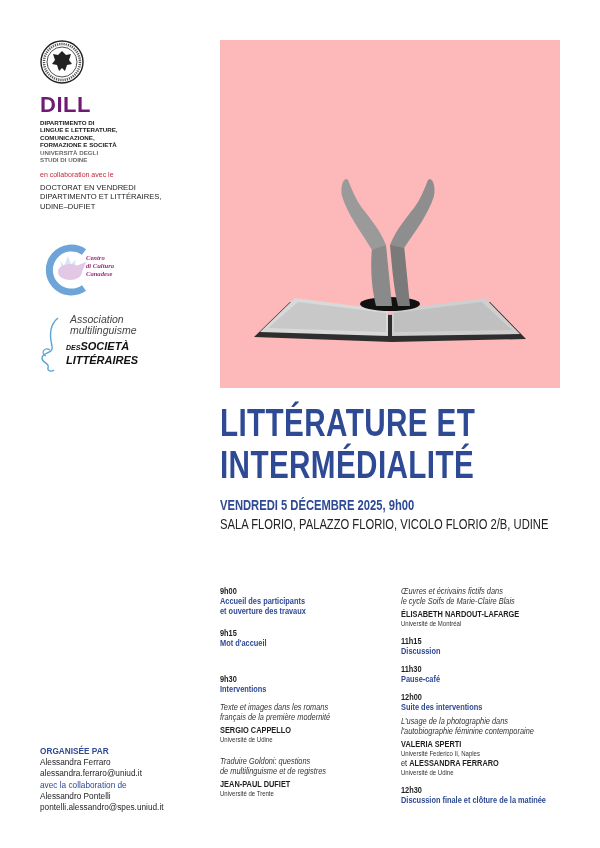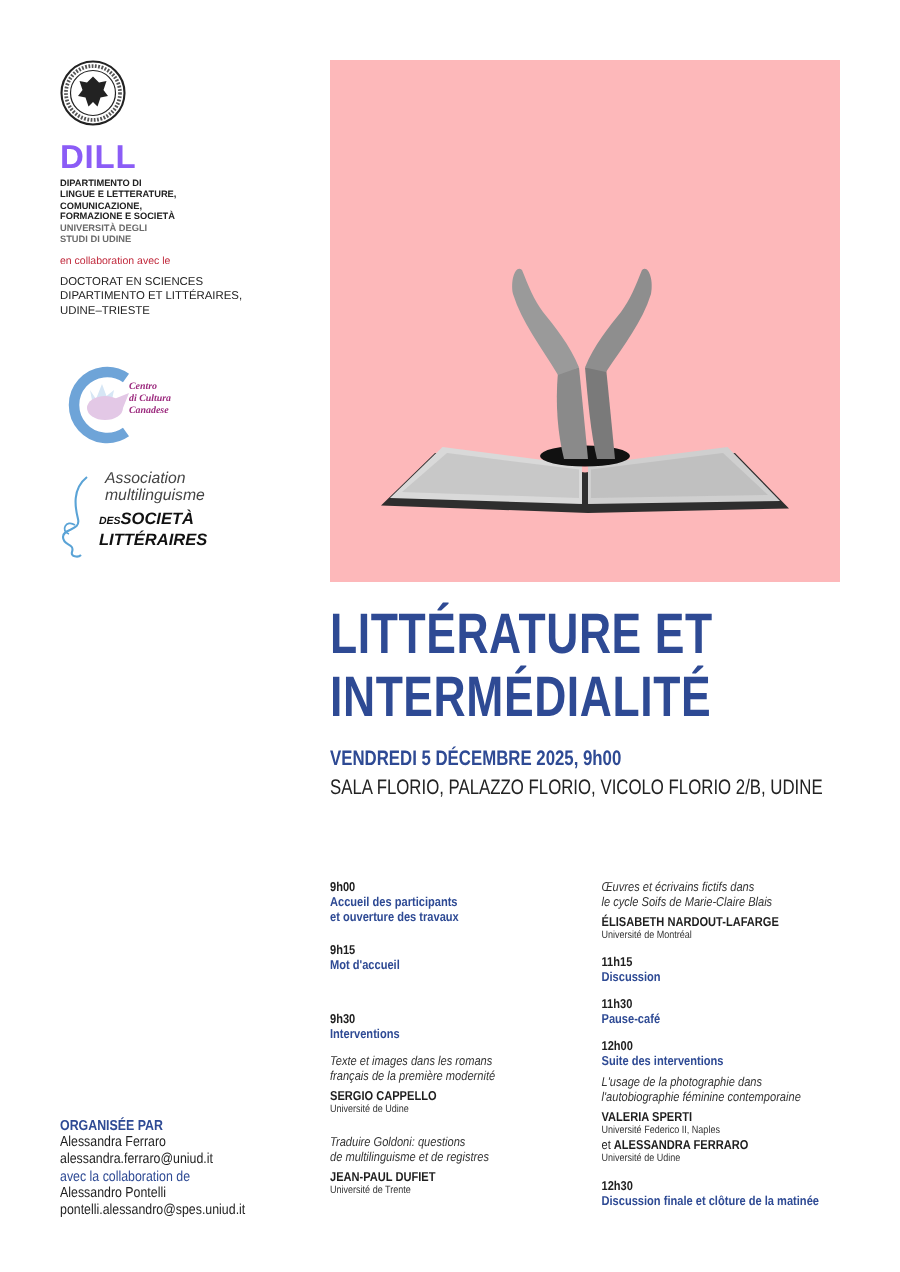--- a/index.html
+++ b/index.html
@@ -1,21 +1,21 @@
 <!DOCTYPE html>
 <html><head>
 <meta charset="utf-8">
 <style>
   * { margin:0; padding:0; box-sizing:border-box; }
   body { width:600px; height:848px; background:#ffffff; position:relative; overflow:hidden; font-family:"Liberation Sans", sans-serif; color:#1e1e1e; }
   .abs { position:absolute; }
 
   
   #seal { left:40px; top:40px; width:44px; height:44px; }
-  #dill { left:40px; top:92px; font-size:22px; font-weight:bold; letter-spacing:0.5px; color:#8b5cf6; }
+  #dill { left:40px; top:92px; font-size:22px; font-weight:bold; letter-spacing:0.5px; color:#701a75; }
   #dept { left:40px; top:119px; font-size:6.2px; font-weight:bold; line-height:7.4px; color:#222; }
   #dept .grey { color:#6b6b6b; }
   #collab { left:40px; top:171px; font-size:7px; color:#c0283b; }
   #doctorat { left:40px; top:183px; font-size:7.6px; line-height:9.4px; color:#222; }
 
   #ccc { left:38px; top:242px; width:90px; height:56px; }
   #ccc-text { left:86px; top:254px; font-family:"Liberation Serif", serif; font-style:italic; font-weight:bold; font-size:6.6px; line-height:8px; color:#9c2a7e; }
   #aieq-a { left:70px; top:314px; font-size:10.5px; color:#444; line-height:11px; font-style:italic; font-weight:normal; }
   #aieq-b { left:66px; top:340px; font-size:11px; font-weight:bold; font-style:italic; color:#111; line-height:12px; }
   #aieq-b .small { font-size:7px; }
@@ -54,23 +54,23 @@
 <div id="dept" class="abs">
   <div>DIPARTIMENTO DI</div>
   <div>LINGUE E LETTERATURE,</div>
   <div>COMUNICAZIONE,</div>
   <div>FORMAZIONE E SOCIETÀ</div>
   <div class="grey">UNIVERSITÀ DEGLI</div>
   <div class="grey">STUDI DI UDINE</div>
 </div>
 <div id="collab" class="abs">en collaboration avec le</div>
 <div id="doctorat" class="abs">
-  <div>DOCTORAT EN SCIENCES</div>
+  <div>DOCTORAT EN VENDREDI</div>
   <div>DIPARTIMENTO ET LITTÉRAIRES,</div>
-  <div>UDINE–TRIESTE</div>
+  <div>UDINE–DUFIET</div>
 </div>
 
 <svg id="ccc" class="abs" viewBox="0 0 90 56">
   <path d="M46 10 A22 22 0 1 0 46 46" fill="none" stroke="#6ea4d8" stroke-width="7"></path>
   <path d="M22 18 L26 24 L30 14 L33 22 L38 18 L36 28 L24 28 Z" fill="#d6e6f5"></path>
   <ellipse cx="32" cy="30" rx="12" ry="8" fill="#e3c8e6"></ellipse>
   <path d="M38 24 L48 20 L44 30 Z" fill="#e3c8e6"></path>
 </svg>
 <div id="ccc-text" class="abs">
   <div>Centro</div>

